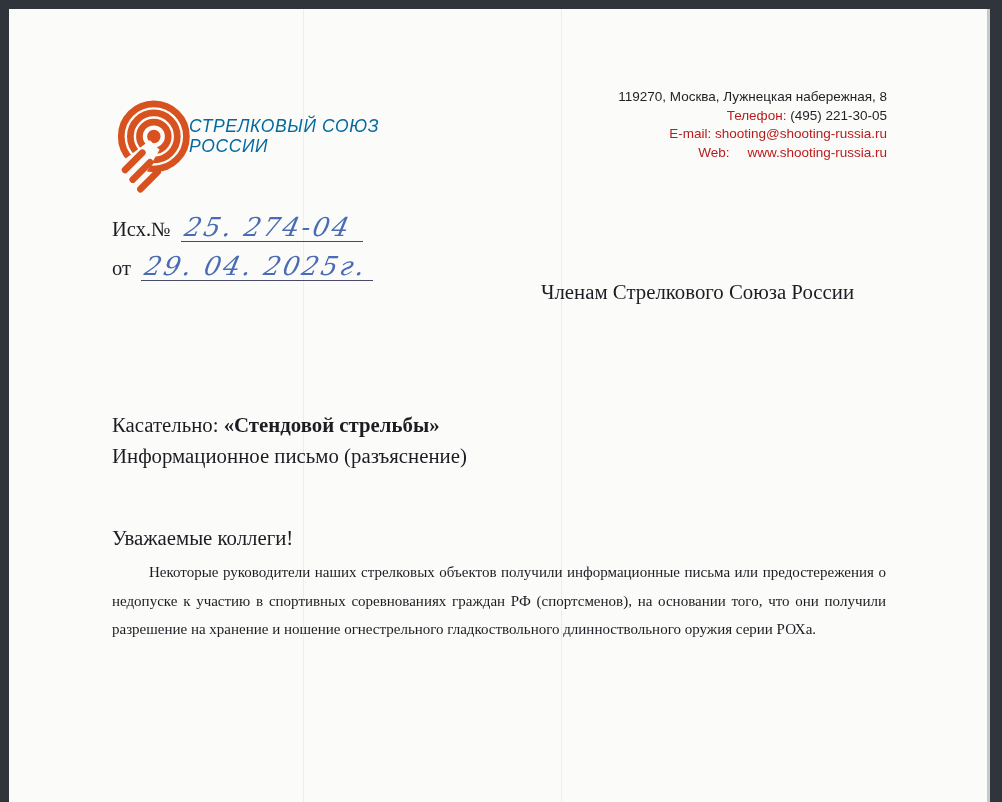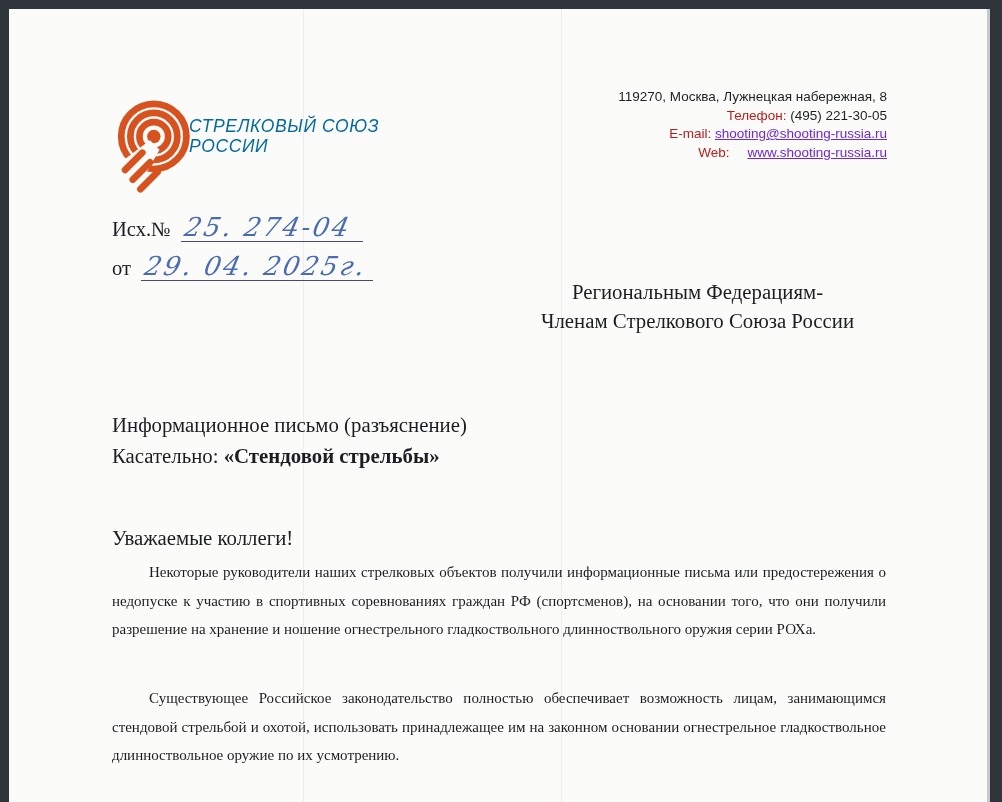--- a/index.html
+++ b/index.html
@@ -64,22 +64,21 @@
     top: 79px;
     right: 100px;
     text-align: right;
     font-family: "Liberation Sans", sans-serif;
     font-size: 13.5px;
     line-height: 18.5px;
     color: #1e2023;
     white-space: nowrap;
   }
   .contact .link {
-    color: #6d28d9;
-    text-decoration: underline;
+    color: #b91c1c;
   }
   .contact .lbl { color: #b91c1c; }
   .contact .weblbl { margin-right: 18px; }
 
   
   .ref {
     position: absolute;
     left: 103px;
     top: 205px;
     font-size: 20.5px;
@@ -187,28 +186,26 @@
     <div class="ref">
       <div class="ref-row">
         <span class="ref-label">Исх.№</span><span class="hw-underline"><span class="hw-text">25. 274-04</span></span>
       </div>
       <div class="ref-row">
         <span class="ref-label">от</span><span class="hw-underline"><span class="hw-text">29. 04. 2025г.</span></span>
       </div>
     </div>
 
     <div class="addressee">
-      <div>Региональным Федерациям-</div>
       <div>Членам Стрелкового Союза России</div>
     </div>
 
     <div class="subject">
+      <div><span>Касательно:</span> <span class="bold">«Стендовой стрельбы»</span></div>
       <div>Информационное письмо (разъяснение)</div>
-      <div><span>Касательно:</span> <span class="bold">«Стендовой стрельбы»</span></div>
     </div>
 
     <div class="greeting">Уважаемые коллеги!</div>
 
     <p class="para p1">Некоторые руководители наших стрелковых объектов получили информационные письма или предостережения о недопуске к участию в спортивных соревнованиях граждан РФ (спортсменов), на основании того, что они получили разрешение на хранение и ношение огнестрельного гладкоствольного длинноствольного оружия серии РОХа.</p>
-    <p class="para p2">Существующее Российское законодательство полностью обеспечивает возможность лицам, занимающимся стендовой стрельбой и охотой, использовать принадлежащее им на законном основании огнестрельное гладкоствольное длинноствольное оружие по их усмотрению.</p>
 
   </div>
 </div>
 
 </body></html>

